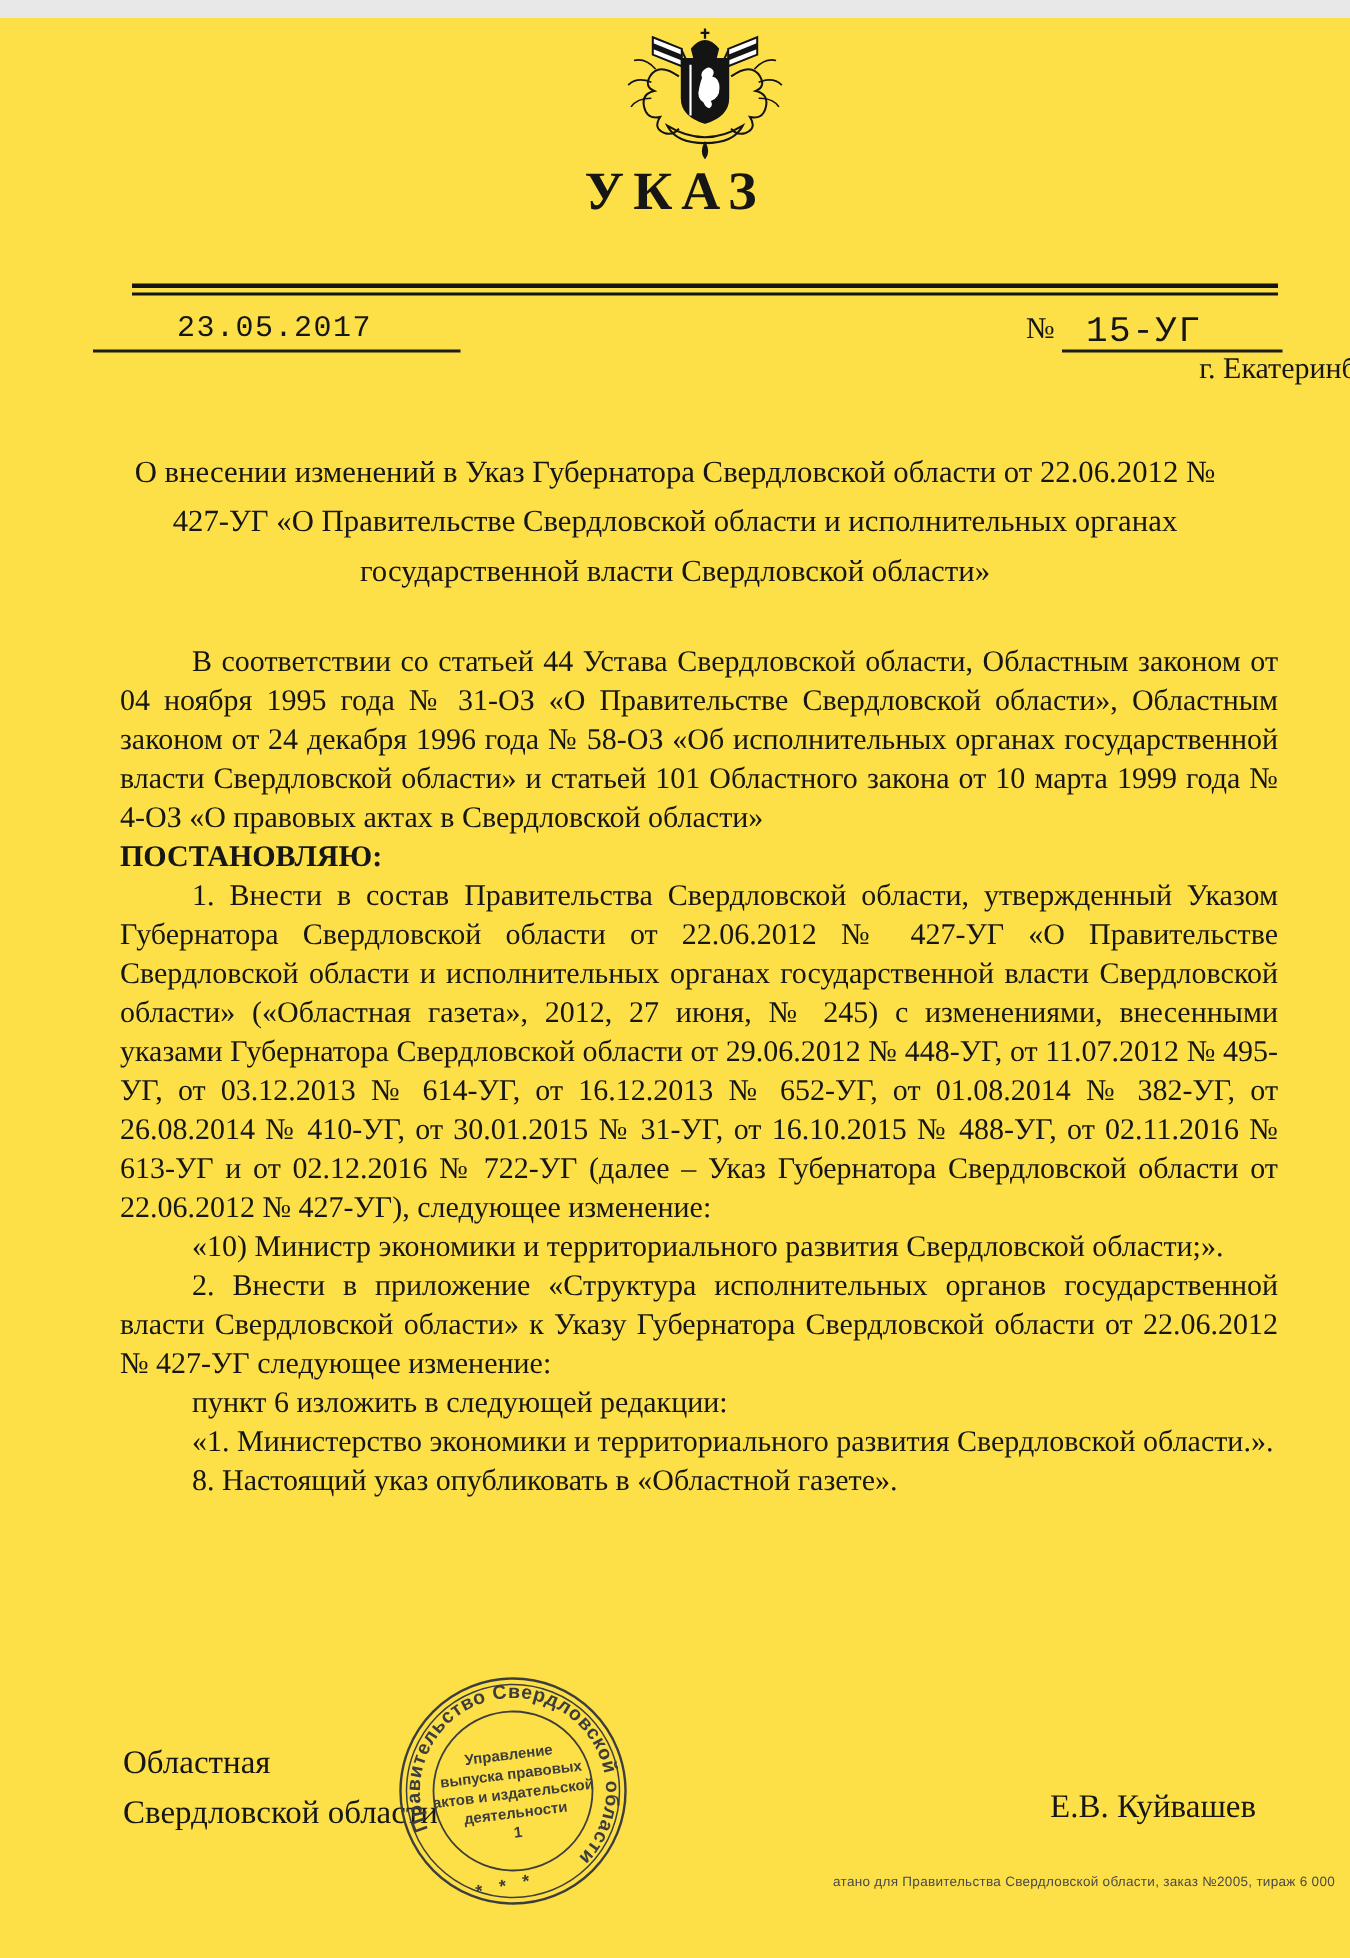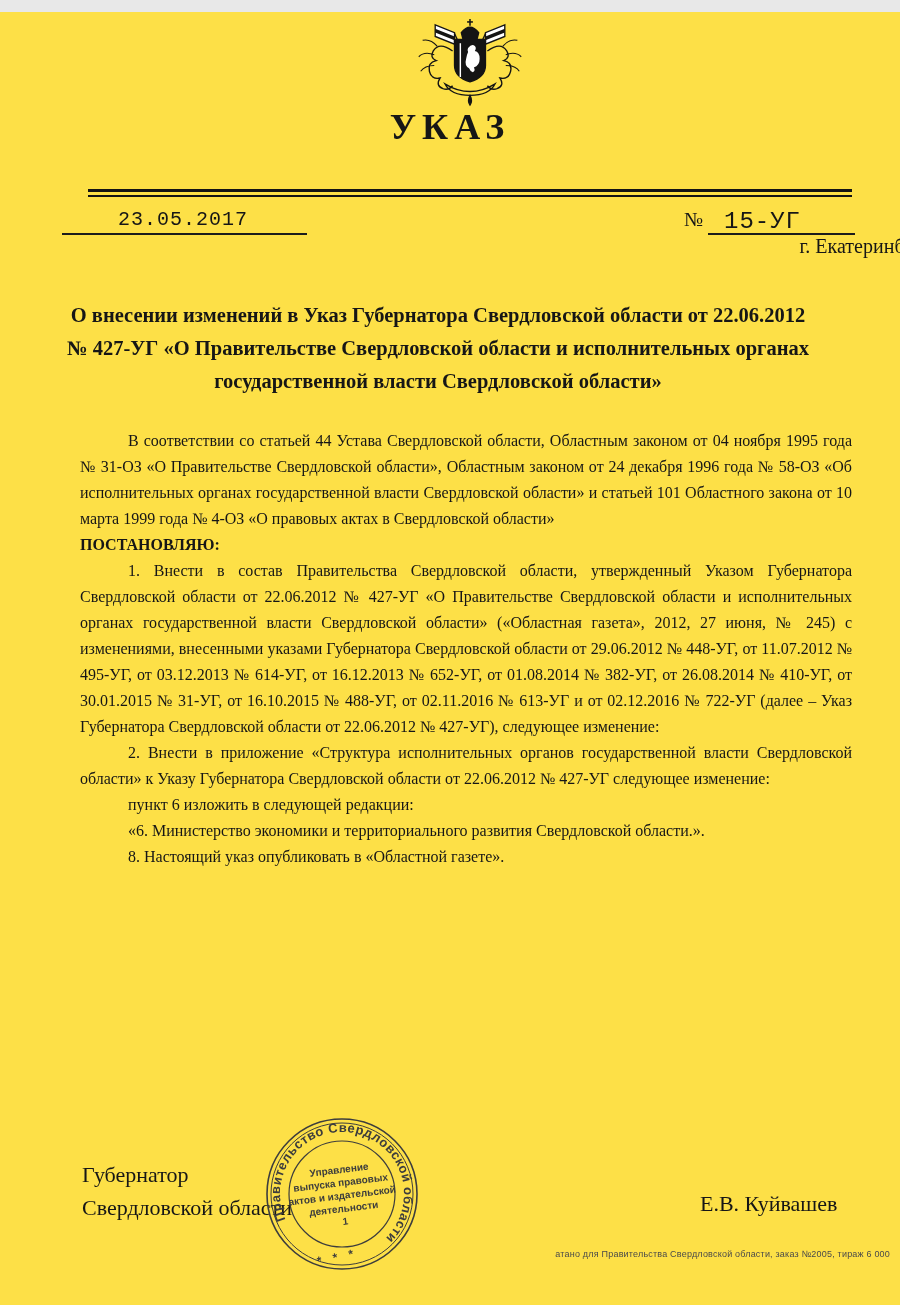--- a/index.html
+++ b/index.html
@@ -34,27 +34,27 @@
   .meta-date-line{position:absolute;left:62px;top:221px;width:245px;height:2px;background:#1c1c1c;}
   .meta-number-label{position:absolute;left:684px;top:196px;font-size:20px;}
   .meta-number{
     position:absolute;left:724px;top:196px;
     font-family:"Liberation Mono",monospace;font-size:24px;letter-spacing:1px;
   }
   .meta-number-line{position:absolute;left:708px;top:221px;width:147px;height:2px;background:#1c1c1c;}
   .place-line{position:absolute;left:0;top:223px;width:100%;text-align:right;font-size:20px;padding-left:32px;}
   
   .doc-title{
-    position:absolute;left:58px;top:287px;width:760px;
-    text-align:center;font-weight:bold;font-size:20.5px;line-height:33px;
+    position:absolute;left:70px;top:287px;width:760px;
+    text-align:center;font-weight:normal;font-size:20.5px;line-height:33px;
   }
   
   .doc-body{
     position:absolute;left:80px;top:416px;width:772px;
-    font-size:16px;line-height:26px;text-align:justify;
+    font-size:20px;line-height:26px;text-align:justify;
   }
   .doc-body p{margin:0;text-indent:48px;}
   .doc-body p.resolution{font-weight:bold;text-indent:0;text-align:left;}
   
   .sig-position{
     position:absolute;left:82px;top:1146px;
     font-size:22px;line-height:33px;
   }
   .sig-name{position:absolute;left:700px;top:1179px;font-size:22px;}
   .stamp{position:absolute;left:262px;top:1102px;width:160px;height:160px;}
@@ -124,28 +124,29 @@
   <div class="meta-number">15-УГ</div>
   <div class="meta-number-line"></div>
   <div class="place-line">г. Екатеринбург</div>
 
   <div class="doc-title">О внесении изменений в Указ Губернатора Свердловской области от 22.06.2012 № 427-УГ «О Правительстве Свердловской области и исполнительных органах государственной власти Свердловской области»</div>
 
   <div class="doc-body">
     <p>В соответствии со статьей 44 Устава Свердловской области, Областным законом от 04 ноября 1995 года № 31-ОЗ «О Правительстве Свердловской области», Областным законом от 24 декабря 1996 года № 58-ОЗ «Об исполнительных органах государственной власти Свердловской области» и статьей 101 Областного закона от 10 марта 1999 года № 4-ОЗ «О правовых актах в Свердловской области»</p>
     <p class="resolution">ПОСТАНОВЛЯЮ:</p>
     <p>1. Внести в состав Правительства Свердловской области, утвержденный Указом Губернатора Свердловской области от 22.06.2012 № 427-УГ «О Правительстве Свердловской области и исполнительных органах государственной власти Свердловской области» («Областная газета», 2012, 27 июня, № 245) с изменениями, внесенными указами Губернатора Свердловской области от 29.06.2012 № 448-УГ, от 11.07.2012 № 495-УГ, от 03.12.2013 № 614-УГ, от 16.12.2013 № 652-УГ, от 01.08.2014 № 382-УГ, от 26.08.2014 № 410-УГ, от 30.01.2015 № 31-УГ, от 16.10.2015 № 488-УГ, от 02.11.2016 № 613-УГ и от 02.12.2016 № 722-УГ (далее – Указ Губернатора Свердловской области от 22.06.2012 № 427-УГ), следующее изменение:</p>
+    <p>«10) Министр экономики и территориального развития Свердловской области;».</p>
     <p>2. Внести в приложение «Структура исполнительных органов государственной власти Свердловской области» к Указу Губернатора Свердловской области от 22.06.2012 № 427-УГ следующее изменение:</p>
     <p>пункт 6 изложить в следующей редакции:</p>
-    <p>«6. Министерство экономики и территориального развития Свердловской области.».</p>
+    <p>«1. Министерство экономики и территориального развития Свердловской области.».</p>
     <p>8. Настоящий указ опубликовать в «Областной газете».</p>
   </div>
 
   <div class="sig-position">
-    <div>Губернатор</div>
+    <div>Областная</div>
     <div>Свердловской области</div>
   </div>
   <div class="sig-name">Е.В. Куйвашев</div>
 
   <svg class="stamp" viewBox="0 0 160 160" xmlns="http://www.w3.org/2000/svg">
     <g stroke="#3d3d3d" fill="none">
       <circle cx="80" cy="80" r="75" stroke-width="1.6"></circle>
       <circle cx="80" cy="80" r="71" stroke-width="1"></circle>
       <circle cx="80" cy="80" r="53" stroke-width="1.2"></circle>
     </g>

